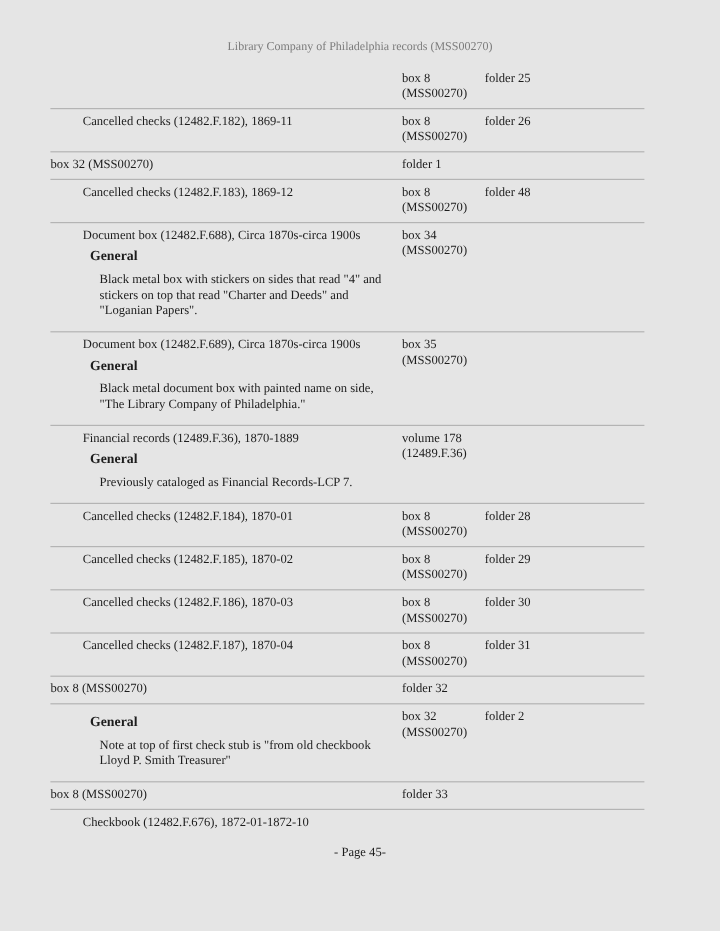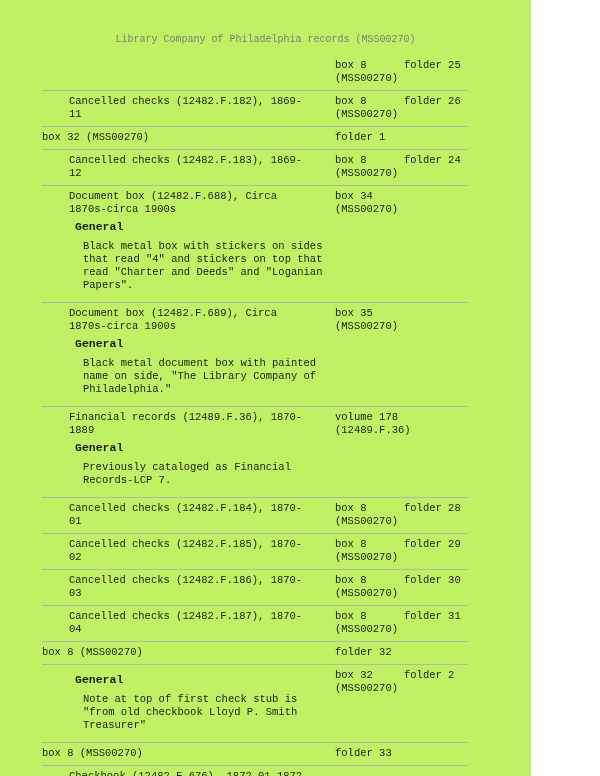--- a/index.html
+++ b/index.html
@@ -2,24 +2,24 @@
 <html><head>
 <meta charset="utf-8">
 <style>
   html, body {
     margin: 0;
     padding: 0;
     background: #ffffff;
   }
   .page {
     position: relative;
-    width: 531px;
+    width: 600px;
     height: 776px;
-    background: #bef264;
-    font-family: Liberation Mono, monospace;
+    background: #e5e5e5;
+    font-family: Liberation Serif, serif;
     color: #1c1c1c;
     overflow: hidden;
     box-sizing: border-box;
   }
   .page-header {
     padding-top: 33px;
     text-align: center;
     font-size: 10px;
     line-height: 13px;
     color: #7c7c7c;
@@ -92,21 +92,21 @@
       </div>
       <div class="row">
         <div class="cell box-cell">box 32 (MSS00270)</div>
         <div class="cell folder-cell">folder 1</div>
       </div>
       <div class="row">
         <div class="cell title-cell">
           <div class="item-title">Cancelled checks (12482.F.183), 1869-12</div>
         </div>
         <div class="cell box-cell">box 8 (MSS00270)</div>
-        <div class="cell folder-cell">folder 24</div>
+        <div class="cell folder-cell">folder 48</div>
       </div>
       <div class="row">
         <div class="cell title-cell">
           <div class="item-title">Document box (12482.F.688), Circa 1870s-circa 1900s</div>
           <div class="general-heading">General</div>
           <div class="general-note">Black metal box with stickers on sides that read "4" and stickers on top that read "Charter and Deeds" and "Loganian Papers".</div>
         </div>
         <div class="cell box-cell">box 34 (MSS00270)</div>
         <div class="cell folder-cell"></div>
       </div>

